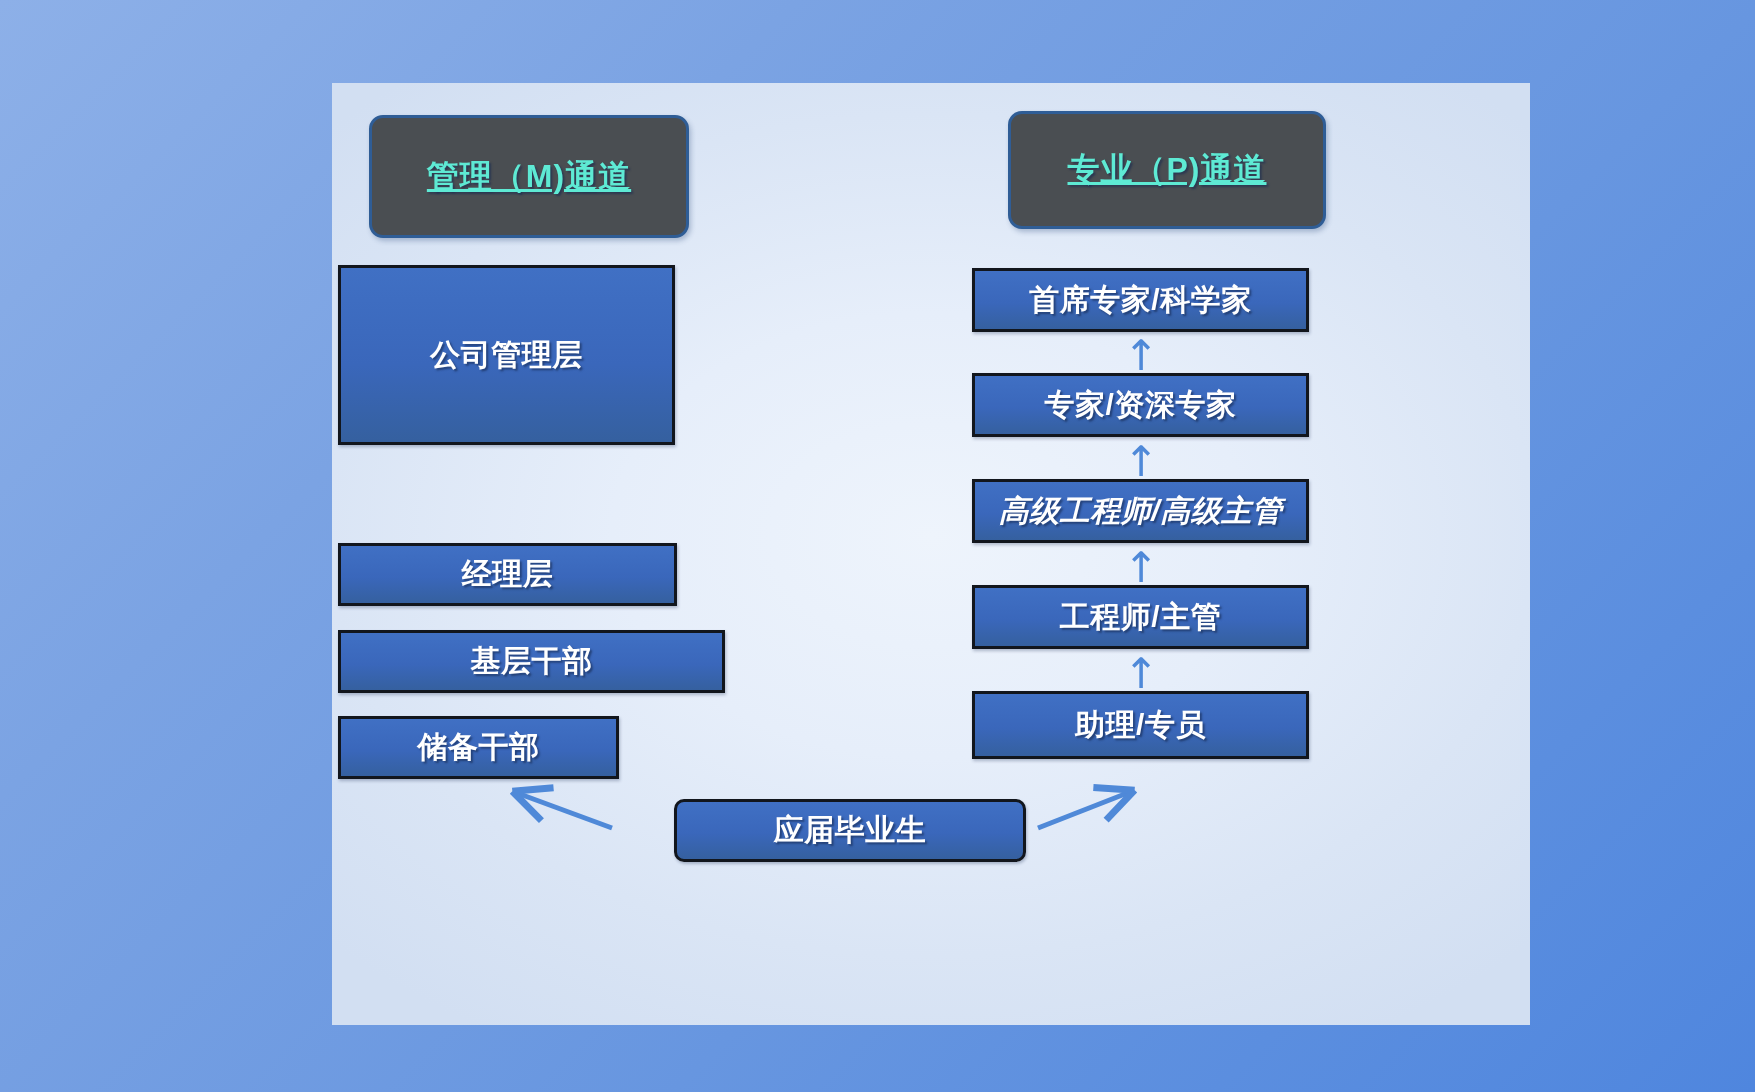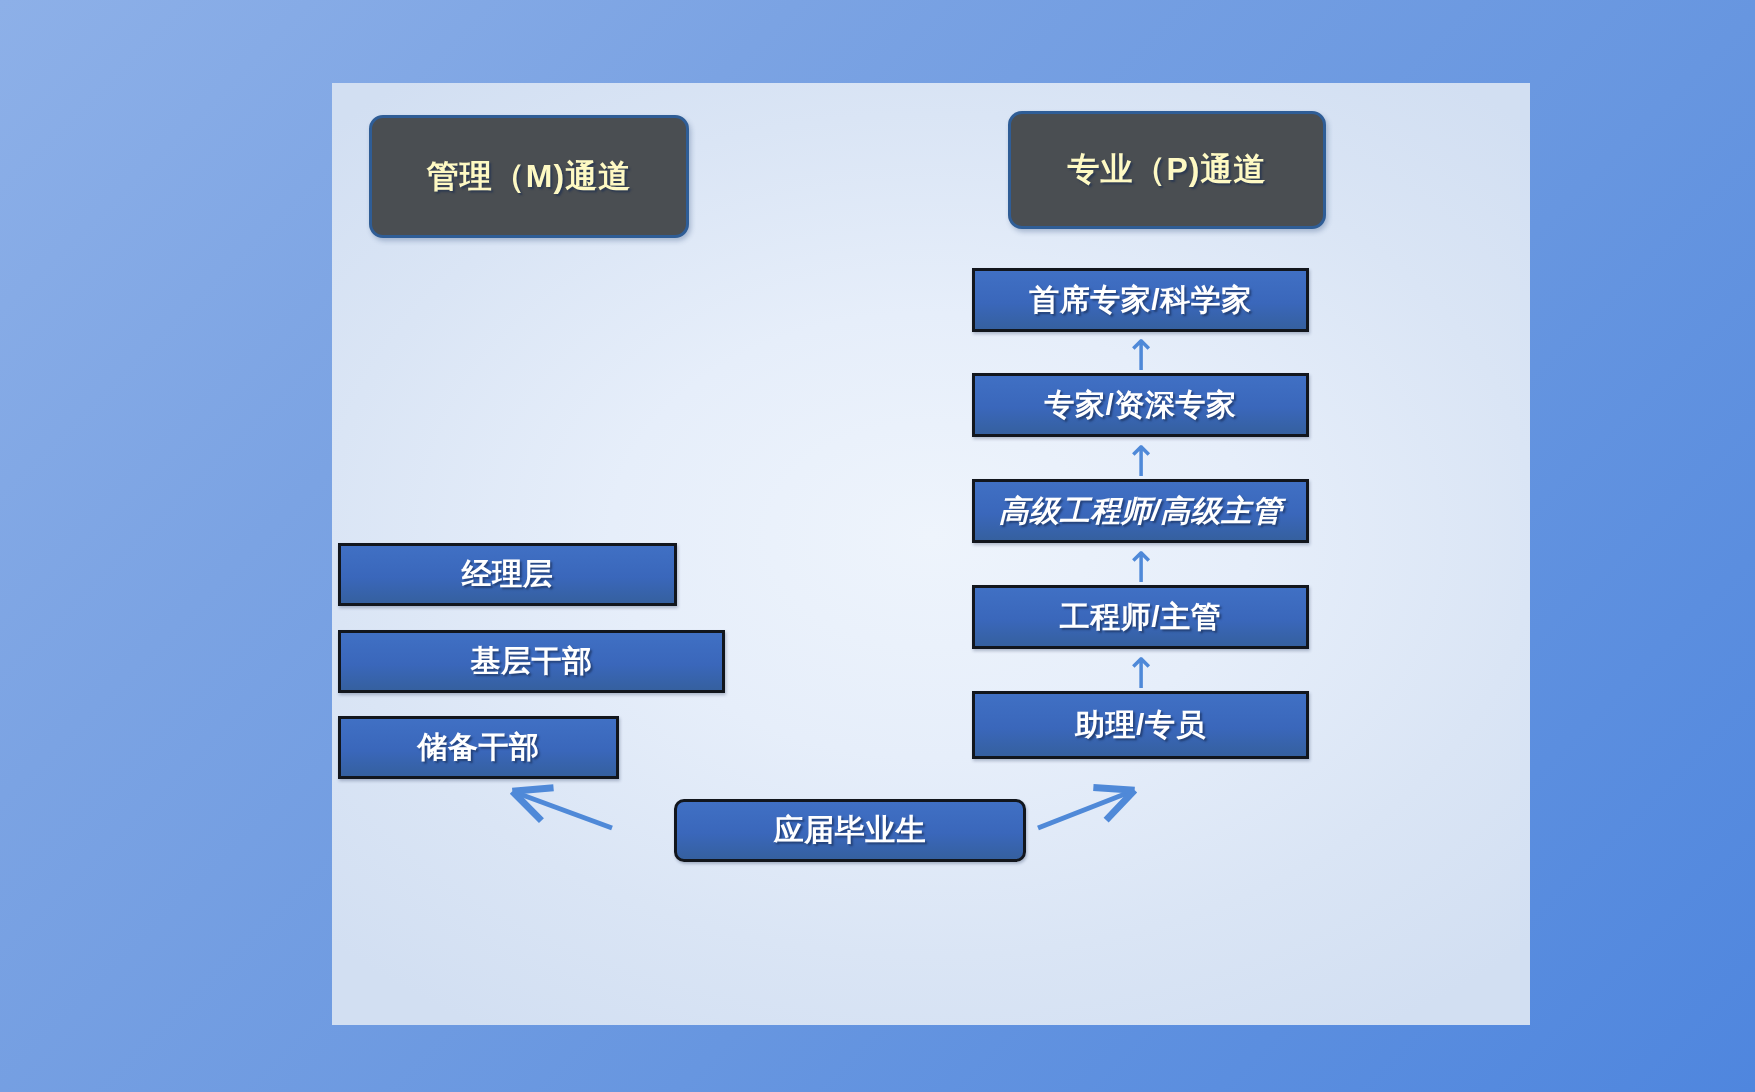--- a/index.html
+++ b/index.html
@@ -27,26 +27,27 @@
     position: absolute;
     border-radius: 14px;
     background: #4a4e52;
     border: 3px solid #2f5d96;
     box-shadow: 2px 3px 5px rgba(40,70,120,0.30);
     display: flex;
     align-items: center;
     justify-content: center;
   }
   .channel-header .hdr-label {
-    color: #fef9c3;
+    color: #5eead4;
     font-size: 32px;
     font-weight: bold;
     letter-spacing: 1px;
     text-shadow: 2px 2px 2px rgba(20,40,80,0.55);
     white-space: nowrap;
+    text-decoration: underline;
   }
   #header-m { left: 37px;  top: 32px; width: 320px; height: 123px; }
   #header-p { left: 676px; top: 28px; width: 318px; height: 118px; }
 
   
   .level-box {
     position: absolute;
     background: linear-gradient(180deg, #4070c4 0%, #3a67bb 55%, #35609f 100%);
     border: 3px solid #12161d;
     display: flex;
@@ -88,20 +89,23 @@
 <div id="slide-panel">
 
   <div class="channel-header" id="header-m">
     <span class="hdr-label">管理（M)通道</span>
   </div>
 
   <div class="channel-header" id="header-p">
     <span class="hdr-label">专业（P)通道</span>
   </div>
 
+  <div class="level-box" style="left:6px; top:182px; width:337px; height:180px;">
+    <span class="box-label">公司管理层</span>
+  </div>
   <div class="v-arrow" style="left:150px; top:487px; width:48px;">↑</div>
 
   <div class="level-box" style="left:6px; top:460px; width:339px; height:63px;">
     <span class="box-label">经理层</span>
   </div>
   <div class="v-arrow" style="left:150px; top:546px; width:48px;">↑</div>
 
   <div class="level-box" style="left:6px; top:527px; width:387px; height:63px;margin-top:20px;">
     <span class="box-label">基层干部</span>
   </div>

